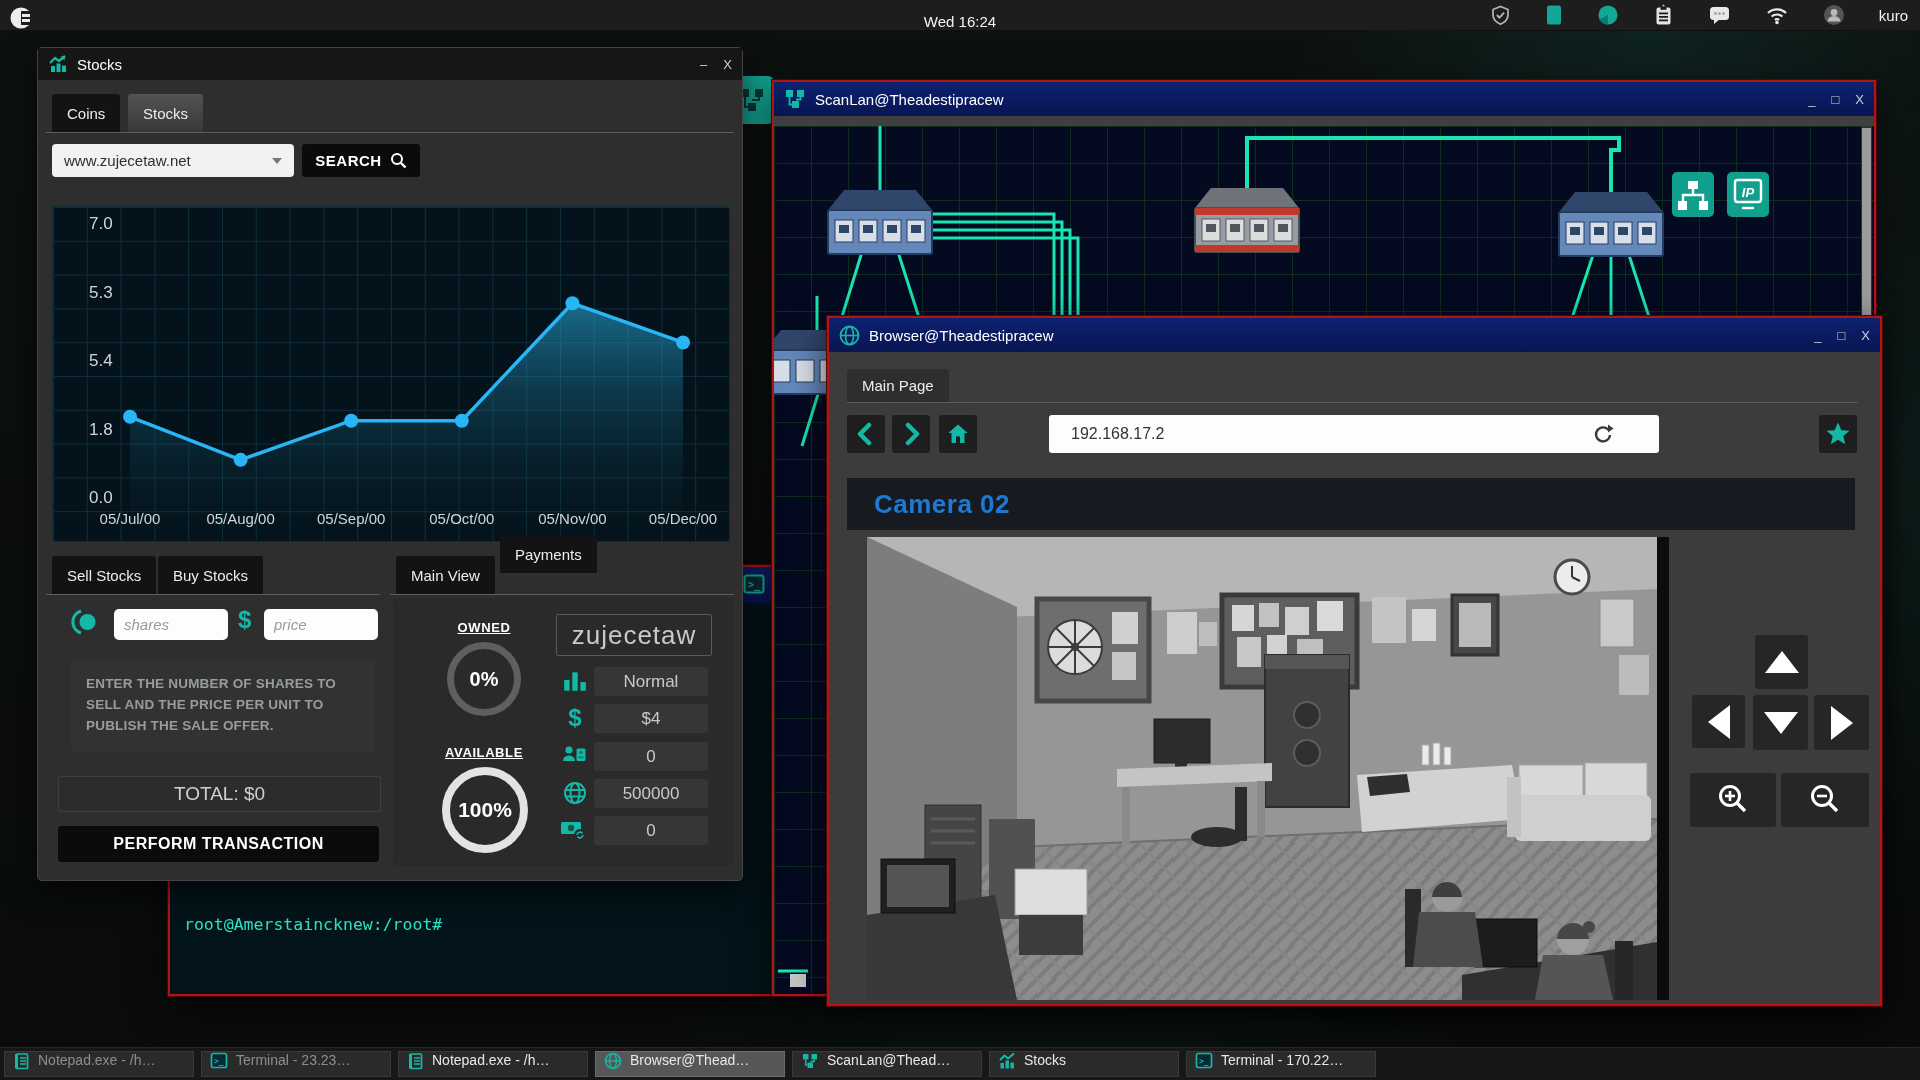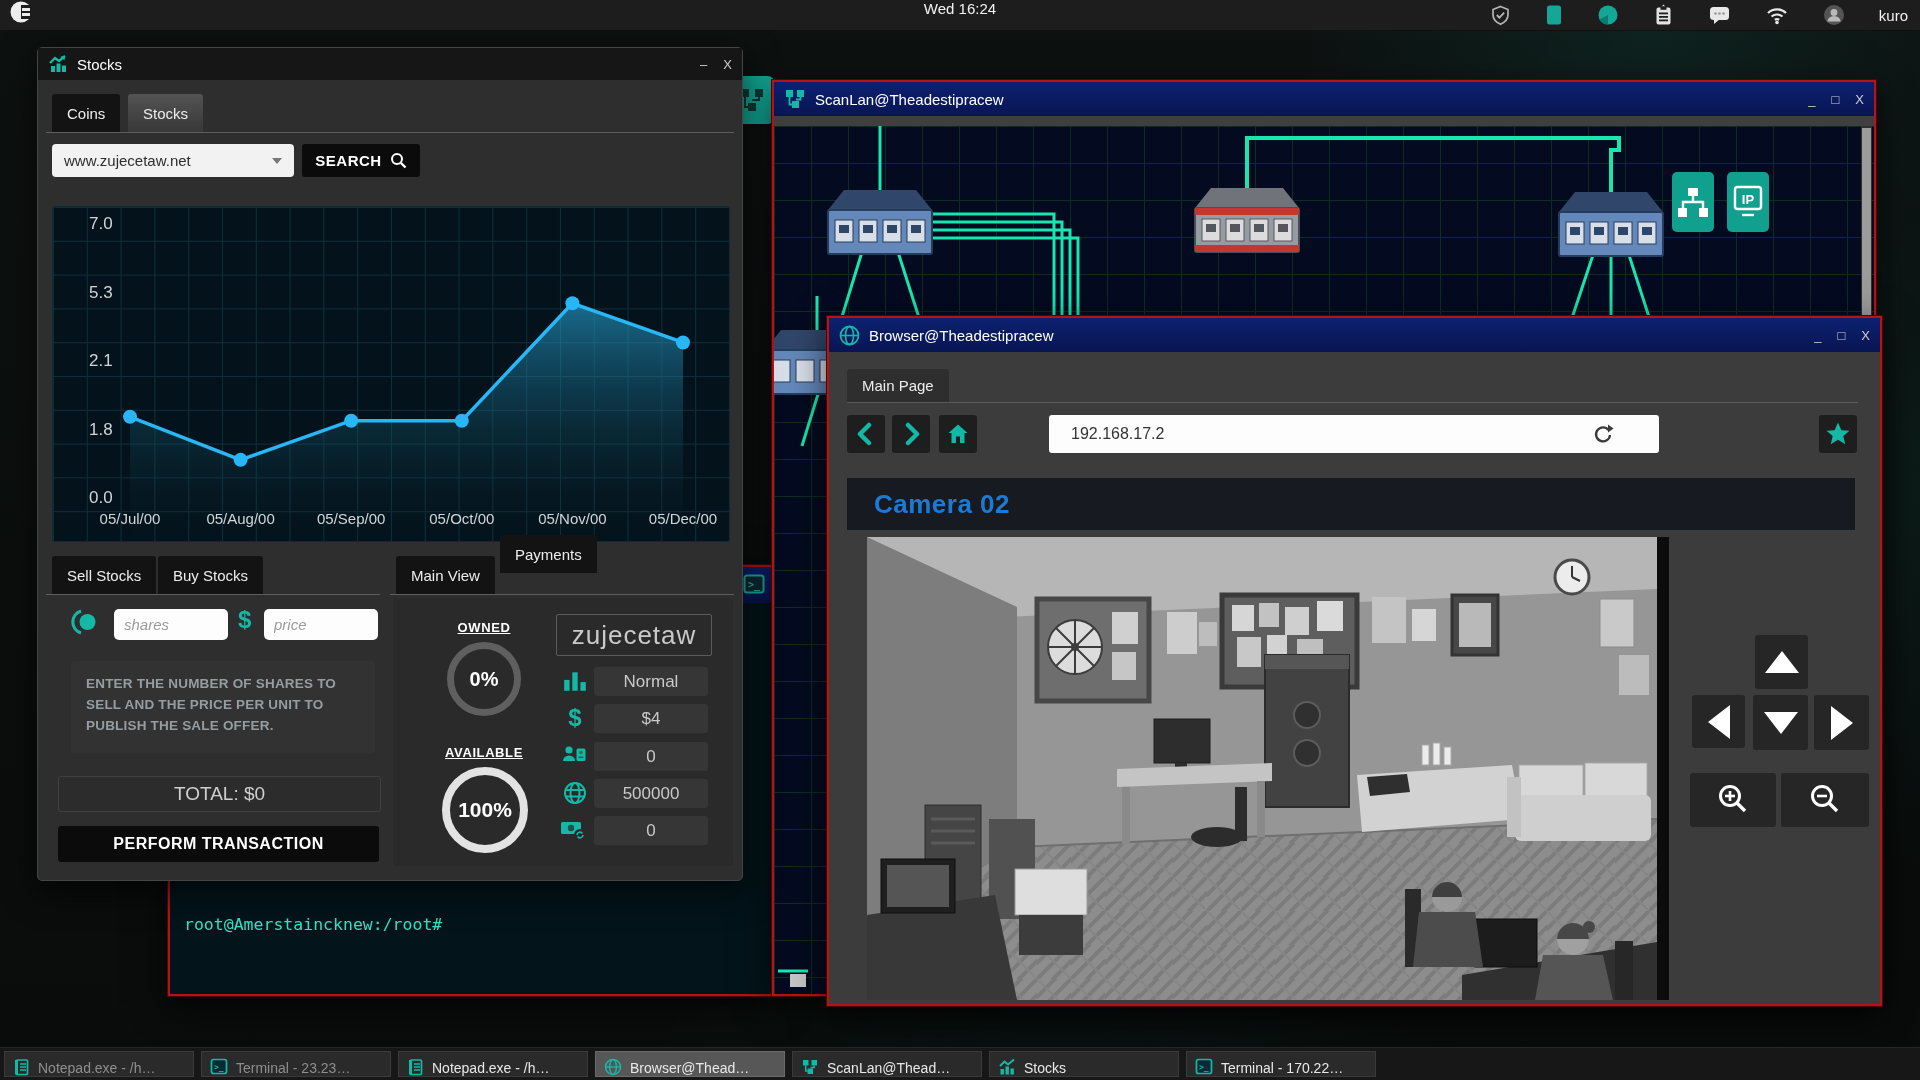--- a/index.html
+++ b/index.html
@@ -6,21 +6,21 @@
   #stage{position:relative;width:1920px;height:1080px;overflow:hidden;
     font-family:"Liberation Sans",sans-serif;
     background:
       radial-gradient(620px 420px at 86% 3%, rgba(23,163,146,.12), transparent 60%),
       radial-gradient(520px 640px at 101% 45%, rgba(23,163,146,.09), transparent 60%),
       radial-gradient(760px 520px at 55% 108%, rgba(23,163,146,.05), transparent 60%),
       linear-gradient(#0d1110,#090c0b);}
   .abs{position:absolute;}
   
   .topbar{position:absolute;left:0;top:0;width:1920px;height:30px;background:#1d1d1d;
-    display:flex;align-items:flex-start;border-bottom:1px solid #101010;z-index:9;}
+    display:flex;align-items:flex-end;border-bottom:1px solid #101010;z-index:9;}
   .clock{position:absolute;left:50%;transform:translateX(-50%);color:#f2f2f2;font-size:15px;}
   .tray{position:absolute;right:12px;top:0;height:30px;display:flex;align-items:center;gap:34px;}
   .tray .uname{color:#f2f2f2;font-size:15px;}
   
   .win{position:absolute;box-shadow:0 10px 34px rgba(0,0,0,.65);}
   .redb{border:2px solid #b61414;box-shadow:0 0 0 1px #4a0707,0 10px 34px rgba(0,0,0,.65);}
   .titlebar{height:34px;background:linear-gradient(#0d2170,#081552);display:flex;align-items:center;
     padding:0 10px;gap:9px;color:#fff;font-size:15px;}
   .titlebar.dark{background:#161616;height:32px;}
   .win-controls{margin-left:auto;display:flex;gap:16px;color:#cfcfcf;font-size:13px;align-items:center;}
@@ -69,22 +69,22 @@
     z-index:2;display:flex;align-items:center;justify-content:center;}
   .desktop-icon{left:730px;top:76px;width:44px;height:48px;background:#12a794;border-radius:6px;
     z-index:1;display:flex;align-items:center;justify-content:center;}
   
   .scanlan-win{left:772px;top:80px;width:1100px;height:912px;background:#040a20;z-index:3;}
   .scan-toolbar{height:10px;background:#3f3f3f;}
   .scan-canvas{position:absolute;left:0;top:44px;right:0;bottom:0;background:#040a20;overflow:hidden;
     background-image:linear-gradient(to right,#0f2c1e 1px,transparent 1px),
                      linear-gradient(to bottom,#0f2c1e 1px,transparent 1px);
     background-size:37px 37px;}
-  .scan-btn{position:absolute;width:42px;height:60px;background:#12a08e;border-radius:5px;
-    display:flex;align-items:center;justify-content:center;}
+  .scan-btn{position:absolute;width:42px;height:45px;background:#12a08e;border-radius:5px;
+    display:flex;align-items:center;justify-content:center;font-style:italic;}
   .scan-scroll{position:absolute;right:2px;top:0;bottom:0;width:11px;background:#303030;}
   .scan-scroll .thumb{position:absolute;left:1px;right:1px;top:2px;bottom:22px;background:#9b9b9b;}
   
   .browser-win{left:827px;top:316px;width:1051px;height:686px;background:#3c3c3c;z-index:5;}
   .nav-btn{position:absolute;width:38px;height:38px;background:#1e1e1e;border-radius:3px;
     display:flex;align-items:center;justify-content:center;}
   .addr{position:absolute;background:#fdfdfd;border-radius:3px;border:none;outline:none;
     font-size:16px;color:#333;padding:0 22px;font-family:"Liberation Sans",sans-serif;}
   .cam-header{position:absolute;left:18px;top:160px;width:1008px;height:52px;background:#171b21;
     display:flex;align-items:center;}
@@ -94,21 +94,21 @@
   .cam-btn{position:absolute;background:#262626;border-radius:3px;display:flex;align-items:center;
     justify-content:center;}
   .tri-up{width:0;height:0;border-left:17px solid transparent;border-right:17px solid transparent;border-bottom:22px solid #fff;}
   .tri-down{width:0;height:0;border-left:17px solid transparent;border-right:17px solid transparent;border-top:22px solid #fff;}
   .tri-left{width:0;height:0;border-top:17px solid transparent;border-bottom:17px solid transparent;border-right:22px solid #fff;}
   .tri-right{width:0;height:0;border-top:17px solid transparent;border-bottom:17px solid transparent;border-left:22px solid #fff;}
   
   .taskbar{position:absolute;left:0;bottom:0;width:1920px;height:32px;background:#171717;
     border-top:1px solid #262626;display:flex;align-items:center;gap:7px;padding-left:4px;z-index:10;}
   .task-item{width:190px;height:26px;background:#2a2a2a;border:1px solid #3a3a3a;display:flex;
-    align-items:flex-end;gap:8px;padding:0 8px;color:#e8e8e8;font-size:14px;white-space:nowrap;
+    align-items:flex-start;gap:8px;padding:0 8px;color:#e8e8e8;font-size:14px;white-space:nowrap;
     overflow:hidden;box-sizing:border-box;}
   .task-item.inactive{color:#8e8e8e;}
   .task-item.active{background:#575757;border-color:#6a6a6a;}
 </style>
 </head>
 <body>
 
 <div id="stage">
 
   <div class="topbar">
@@ -362,21 +362,21 @@
             <circle cx="187.6" cy="252.85714285714286" r="7" fill="#29b6f6"></circle>
             <circle cx="298.2" cy="213.71428571428572" r="7" fill="#29b6f6"></circle>
             <circle cx="408.8" cy="213.71428571428572" r="7" fill="#29b6f6"></circle>
             <circle cx="519.4" cy="96.28571428571428" r="7" fill="#29b6f6"></circle>
             <circle cx="630" cy="135.42857142857144" r="7" fill="#29b6f6"></circle>
           </g>
       </svg>
       <div id="chart-ylabels">
           <div class="ytick" style="top: 7px;">7.0</div>
           <div class="ytick" style="top: 75.5px;">5.3</div>
-          <div class="ytick" style="top: 144px;">2.1</div>
+          <div class="ytick" style="top: 144px;">5.4</div>
           <div class="ytick" style="top: 212.5px;">1.8</div>
           <div class="ytick" style="top: 281px;">0.0</div>
         </div>
       <div id="chart-xlabels">
           <div class="xtick" style="left: 77px;">05/Jul/00</div>
           <div class="xtick" style="left: 187.6px;">05/Aug/00</div>
           <div class="xtick" style="left: 298.2px;">05/Sep/00</div>
           <div class="xtick" style="left: 408.8px;">05/Oct/00</div>
           <div class="xtick" style="left: 519.4px;">05/Nov/00</div>
           <div class="xtick" style="left: 630px;">05/Dec/00</div>

